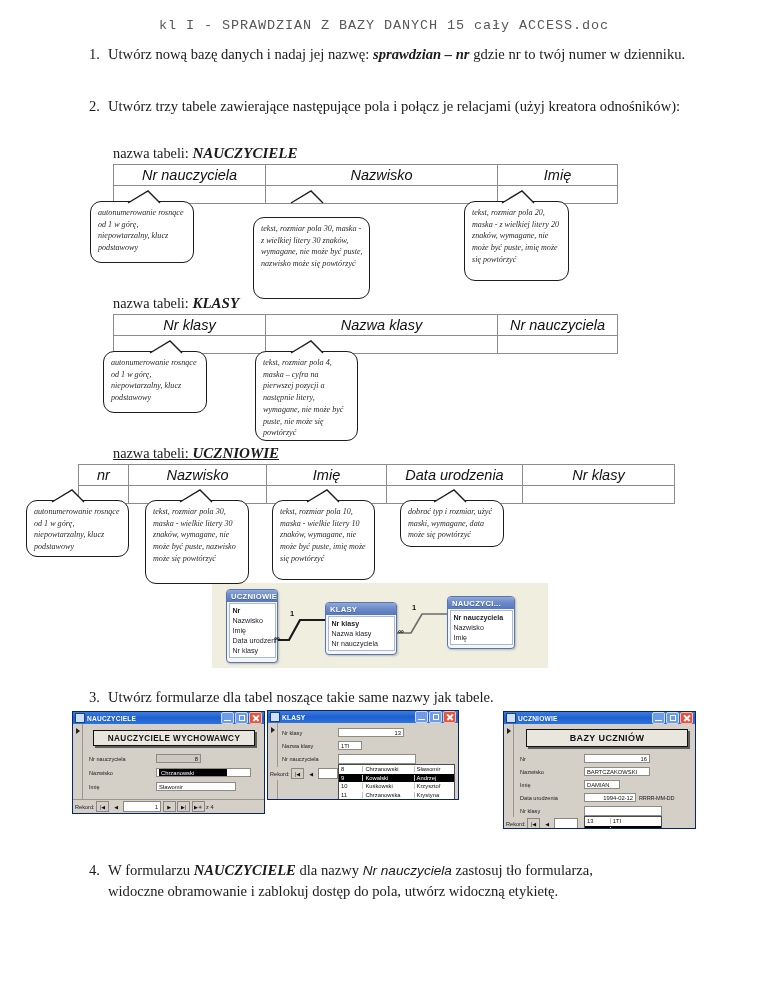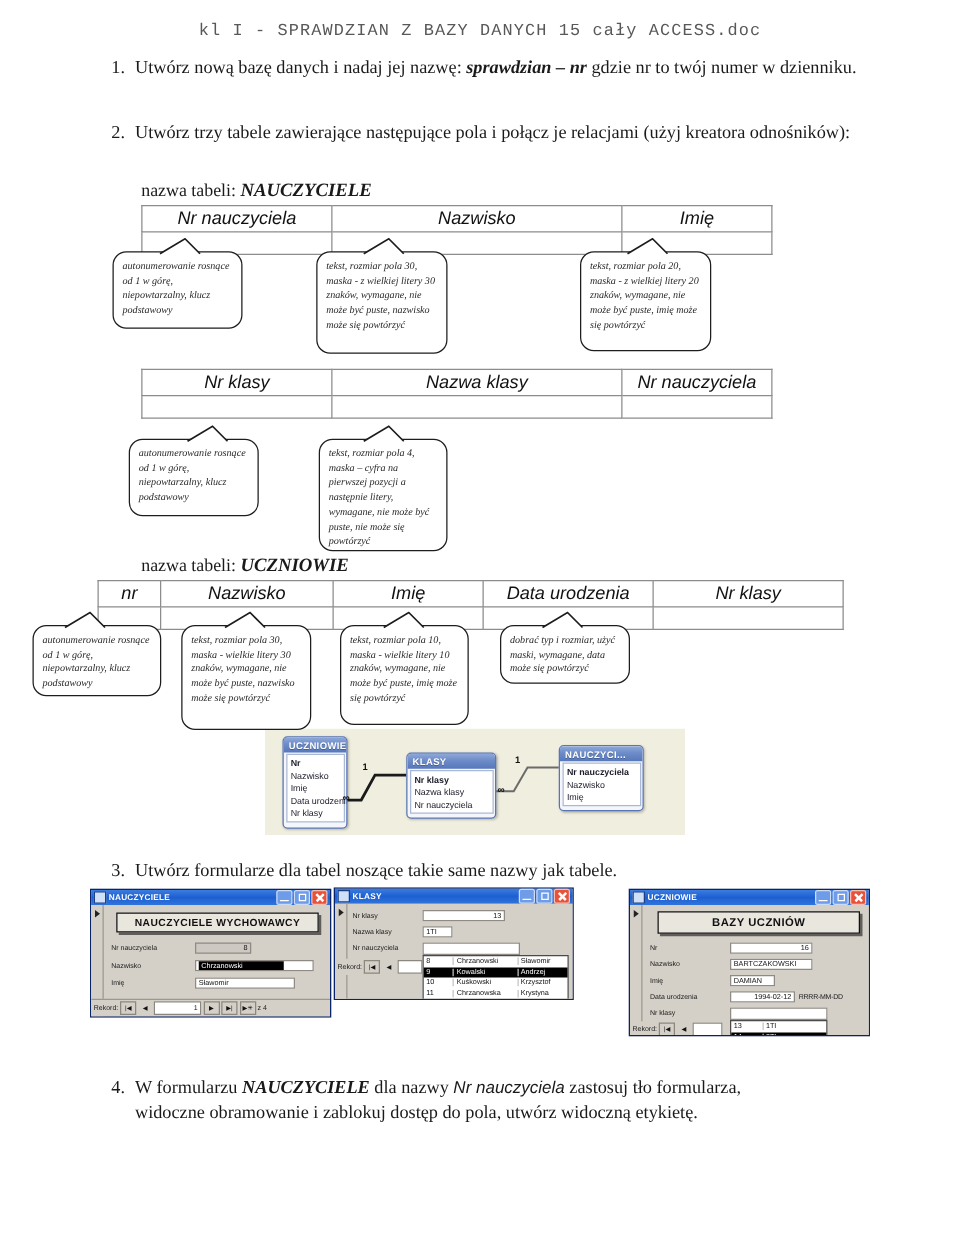--- a/index.html
+++ b/index.html
@@ -353,28 +353,31 @@
 </div>
 
 <svg class="ptr" style="left:126px; top:190px;" width="50" height="14">
   <polyline points="2,13 22,1 34,13" fill="#ffffff" stroke="#1d1d1d" stroke-width="1.4"></polyline>
 </svg>
 <div class="callout" style="left:90px; top:201px; width:104px; height:62px;">autonumerowanie rosnące od 1 w górę, niepowtarzalny, klucz podstawowy</div>
 
 <svg class="ptr" style="left:289px; top:190px;" width="50" height="14">
   <polyline points="2,13 22,1 34,13" fill="#ffffff" stroke="#1d1d1d" stroke-width="1.4"></polyline>
 </svg>
-<div class="callout" style="left:253px; top:201px; width:105px; height:82px;">tekst, rozmiar pola 30, maska - z wielkiej litery 30 znaków, wymagane, nie może być puste, nazwisko może się powtórzyć</div>
+<div class="callout" style="left:253px; top:217px; width:117px; height:82px;">tekst, rozmiar pola 30, maska - z wielkiej litery 30 znaków, wymagane, nie może być puste, nazwisko może się powtórzyć</div>
 
 <svg class="ptr" style="left:500px; top:190px;" width="50" height="14">
   <polyline points="2,13 22,1 34,13" fill="#ffffff" stroke="#1d1d1d" stroke-width="1.4"></polyline>
 </svg>
 <div class="callout" style="left:464px; top:201px; width:105px; height:80px;">tekst, rozmiar pola 20, maska - z wielkiej litery 20 znaków, wymagane, nie może być puste, imię może się powtórzyć</div>
 
 <div class="tbl-block" style="left:113px; top:295px;">
+  <div class="tbl-caption">
+    <span>nazwa tabeli: </span><span class="tname">KLASY</span>
+  </div>
   <table class="fields" style="width:504px;">
     <colgroup>
         <col style="width:152px">
         <col style="width:232px">
         <col style="width:120px">
       </colgroup>
     <tbody>
         <tr class="hdr">
       <td>Nr klasy</td>
       <td>Nazwa klasy</td>
@@ -392,21 +395,21 @@
   <polyline points="2,13 22,1 34,13" fill="#ffffff" stroke="#1d1d1d" stroke-width="1.4"></polyline>
 </svg>
 <div class="callout" style="left:103px; top:351px; width:104px; height:62px;">autonumerowanie rosnące od 1 w górę, niepowtarzalny, klucz podstawowy</div>
 
 <svg class="ptr" style="left:289px; top:340px;" width="50" height="14">
   <polyline points="2,13 22,1 34,13" fill="#ffffff" stroke="#1d1d1d" stroke-width="1.4"></polyline>
 </svg>
 <div class="callout" style="left:255px; top:351px; width:103px; height:90px;">tekst, rozmiar pola 4, maska – cyfra na pierwszej pozycji a następnie litery, wymagane, nie może być puste, nie może się powtórzyć</div>
 
 <div class="tbl-block" style="left:78px; top:445px;">
-  <div class="tbl-caption" style="padding-left:35px;">
+  <div class="tbl-caption" style="padding-left:35px;text-decoration:underline;">
     <span>nazwa tabeli: </span><span class="tname">UCZNIOWIE</span>
   </div>
   <table class="fields" style="width:596px;">
     <colgroup>
         <col style="width:50px">
         <col style="width:138px">
         <col style="width:120px">
         <col style="width:136px">
         <col style="width:152px">
       </colgroup>

